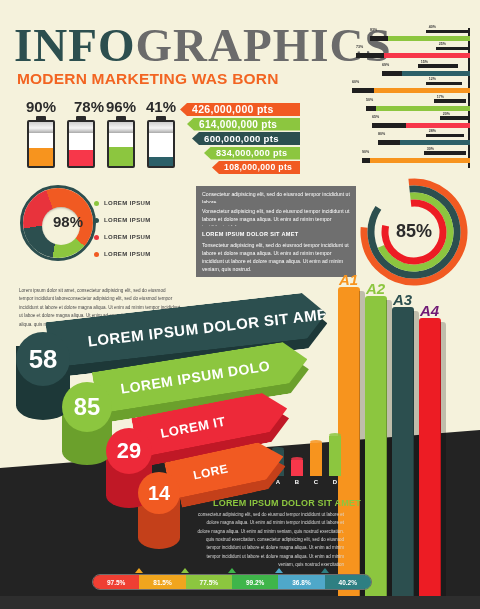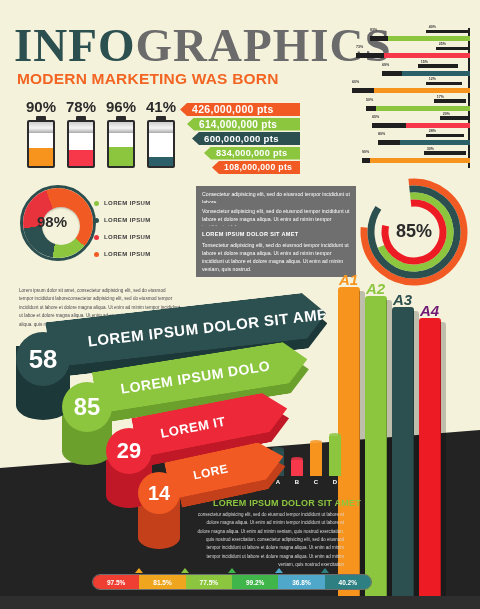--- a/index.html
+++ b/index.html
@@ -101,21 +101,21 @@
     position: absolute; left: 20px; top: 185px;
     width: 76px; height: 76px; border-radius: 50%;
     border: 3px solid #2c4f4f;
   }
   #donut98 .hole {
     position: absolute; left: 19px; top: 19px; width: 38px; height: 38px;
     border-radius: 50%; background: #f5f2dc;
     box-shadow: 0 1px 2px rgba(0,0,0,0.25) inset;
   }
   #donut98 .val {
-    position: absolute; left: 0; top: 25px; width: 76px; text-align: left;
+    position: absolute; left: 0; top: 25px; width: 76px; text-align: center;
     font-size: 15px; font-weight: bold; color: #2b2b2b; padding-left: 14px;
   }
 
   .legend-item {
     position: absolute; left: 104px;
     font-size: 6px; font-weight: bold; color: #3b3b3b;
     letter-spacing: 0.4px;
   }
   .legend-item .dot {
     position: absolute; left: -10px; top: 1px;
@@ -236,21 +236,21 @@
 
   <div id="batteries">
       <div class="batt-pct" style="left: 24px; top: 98px;">90%</div>
       <div class="batt" style="left: 27px; top: 116px;">
         <div class="cap"></div>
         <div class="body">
           <div class="fill" style="height:41.6%;background:#f7941e"></div>
           <div class="gloss"></div>
         </div>
       </div>
-      <div class="batt-pct" style="left: 64px; top: 98px;">78%</div>
+      <div class="batt-pct" style="left: 72px; top: 98px;">78%</div>
       <div class="batt" style="left: 67px; top: 116px;">
         <div class="cap"></div>
         <div class="body">
           <div class="fill" style="height:36.32%;background:#f7374a"></div>
           <div class="gloss"></div>
         </div>
       </div>
       <div class="batt-pct" style="left: 104px; top: 98px;">96%</div>
       <div class="batt" style="left: 107px; top: 116px;">
         <div class="cap"></div>

